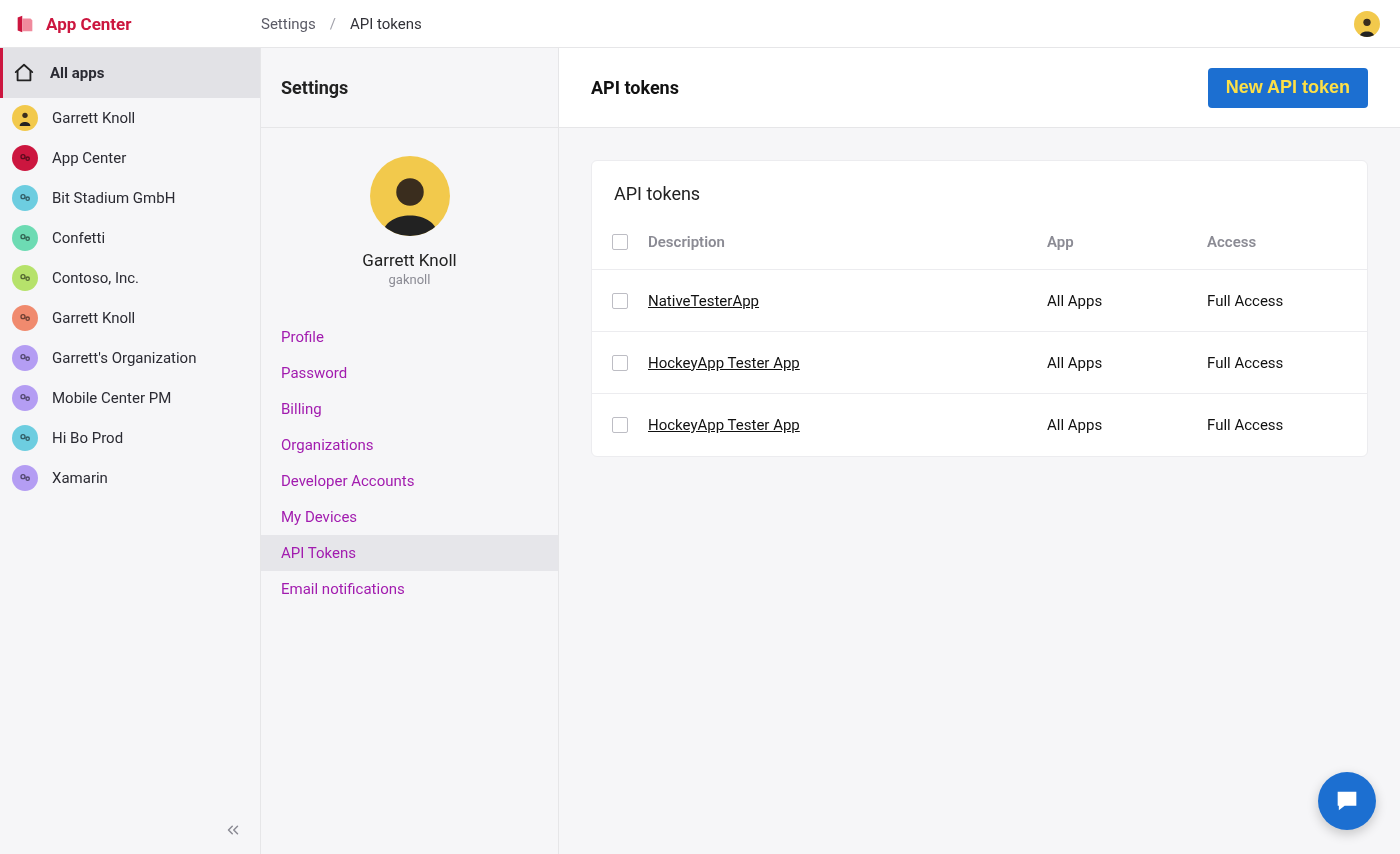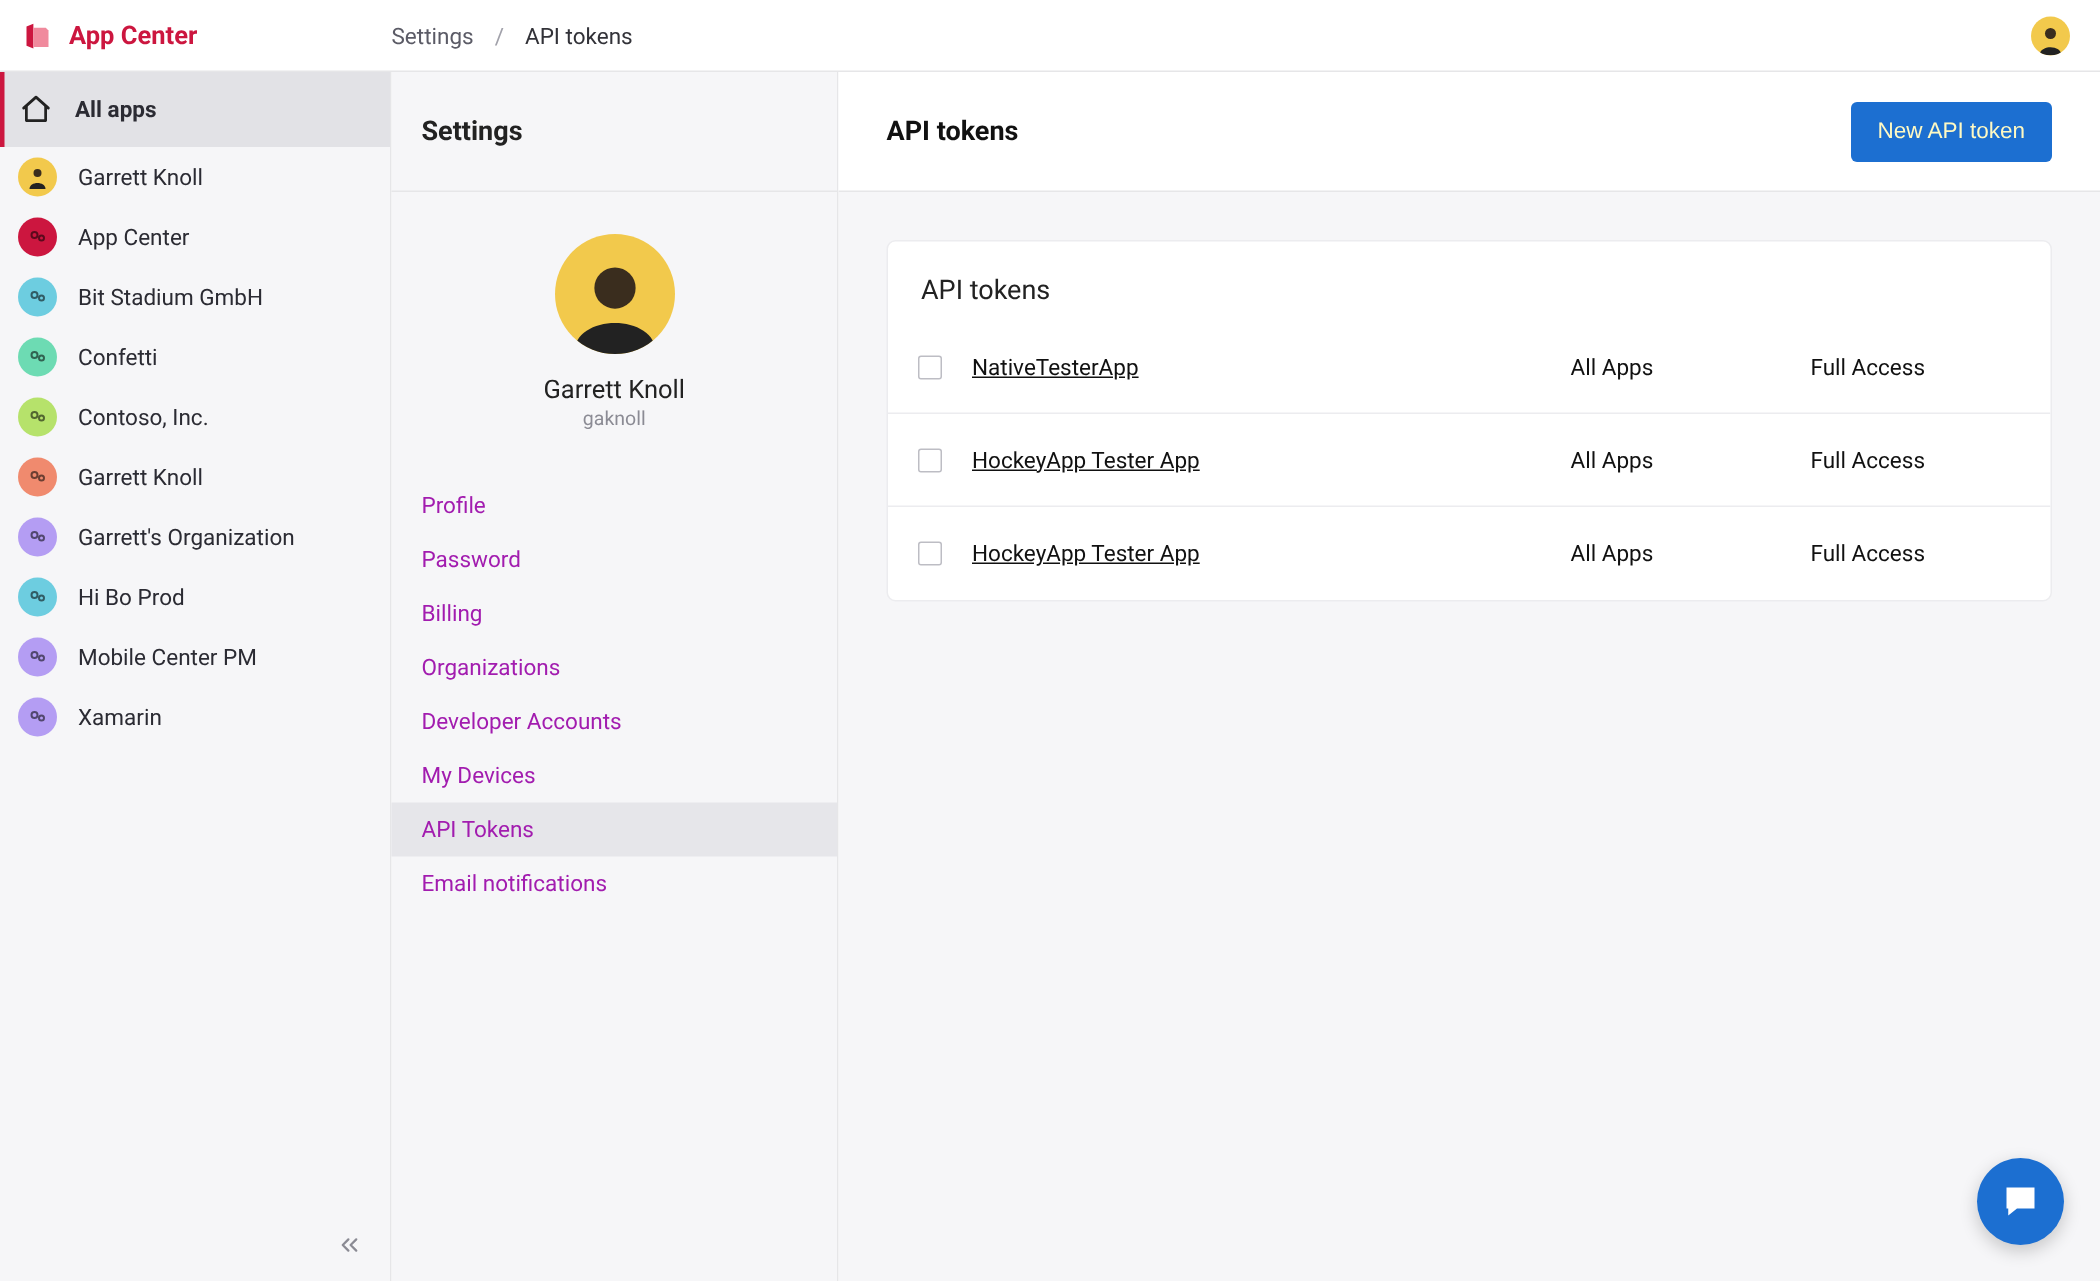--- a/index.html
+++ b/index.html
@@ -113,23 +113,23 @@
   .settings-nav-item.active { background: #e6e6ea; }
 
   
   .main { flex: 1; display: flex; flex-direction: column; background: #f6f6f8; }
   .main-header {
     height: 80px; background: #fff; border-bottom: 1px solid #e6e6e8;
     display: flex; align-items: center; padding: 0 32px;
   }
   .main-header h1 { font-size: 18px; font-weight: 700; flex: 1; }
   .primary-btn {
-    background: #1c6fd1; color: #fef9c3; border: none;
+    background: #1c6fd1; color: #fde047; border: none;
     height: 40px; padding: 0 18px; border-radius: 4px;
-    font-size: 15px; font-weight: 400; cursor: pointer;
+    font-size: 18px; font-weight: 700; cursor: pointer;
   }
   .content-body { padding: 32px; }
 
   .card {
     background: #fff; border: 1px solid #ececef; border-radius: 6px;
     overflow: hidden;
   }
   .card-title { padding: 22px 22px 10px; font-size: 18px; color: #222; }
   .table-head, .table-row {
     display: grid;
@@ -263,36 +263,36 @@
         <div class="rail-item">
           <span class="dot" style="background: rgb(180, 157, 243);">
             <svg viewBox="0 0 24 24" fill="none" stroke="rgba(0,0,0,.55)" stroke-width="2">
               <circle cx="9" cy="10" r="3"></circle>
               <circle cx="16" cy="13" r="2.5"></circle>
             </svg>
           </span>
           <span>Garrett's Organization</span>
         </div>
         <div class="rail-item">
+          <span class="dot" style="background: rgb(180, 157, 243);">
+            <svg viewBox="0 0 24 24" fill="none" stroke="rgba(0,0,0,.55)" stroke-width="2">
+              <circle cx="9" cy="10" r="3"></circle>
+              <circle cx="16" cy="13" r="2.5"></circle>
+            </svg>
+          </span>
+          <span>Mobile Center PM</span>
+        </div>
+        <div class="rail-item">
           <span class="dot" style="background: rgb(109, 205, 224);">
             <svg viewBox="0 0 24 24" fill="none" stroke="rgba(0,0,0,.55)" stroke-width="2">
               <circle cx="9" cy="10" r="3"></circle>
               <circle cx="16" cy="13" r="2.5"></circle>
             </svg>
           </span>
           <span>Hi Bo Prod</span>
-        </div>
-        <div class="rail-item">
-          <span class="dot" style="background: rgb(180, 157, 243);">
-            <svg viewBox="0 0 24 24" fill="none" stroke="rgba(0,0,0,.55)" stroke-width="2">
-              <circle cx="9" cy="10" r="3"></circle>
-              <circle cx="16" cy="13" r="2.5"></circle>
-            </svg>
-          </span>
-          <span>Mobile Center PM</span>
         </div>
         <div class="rail-item">
           <span class="dot" style="background: rgb(180, 157, 243);">
             <svg viewBox="0 0 24 24" fill="none" stroke="rgba(0,0,0,.55)" stroke-width="2">
               <circle cx="9" cy="10" r="3"></circle>
               <circle cx="16" cy="13" r="2.5"></circle>
             </svg>
           </span>
           <span>Xamarin</span>
         </div>
@@ -337,20 +337,28 @@
   <main class="main">
     <div class="main-header">
       <h1>API tokens</h1>
       <button class="primary-btn">New API token</button>
     </div>
 
     <div class="content-body">
       <div class="card">
         <div class="card-title">API tokens</div>
 
+        <div class="table-head">
+          <div class="cell-check">
+            <input type="checkbox" class="chk" style="">
+          </div>
+          <div>Description</div>
+          <div>App</div>
+          <div>Access</div>
+        </div>
 
         <div id="token-rows">
             <div class="table-row">
               <div class="cell-check">
                 <input type="checkbox" class="chk" style="">
               </div>
               <div class="cell-desc">NativeTesterApp</div>
               <div>All Apps</div>
               <div>Full Access</div>
             </div>

